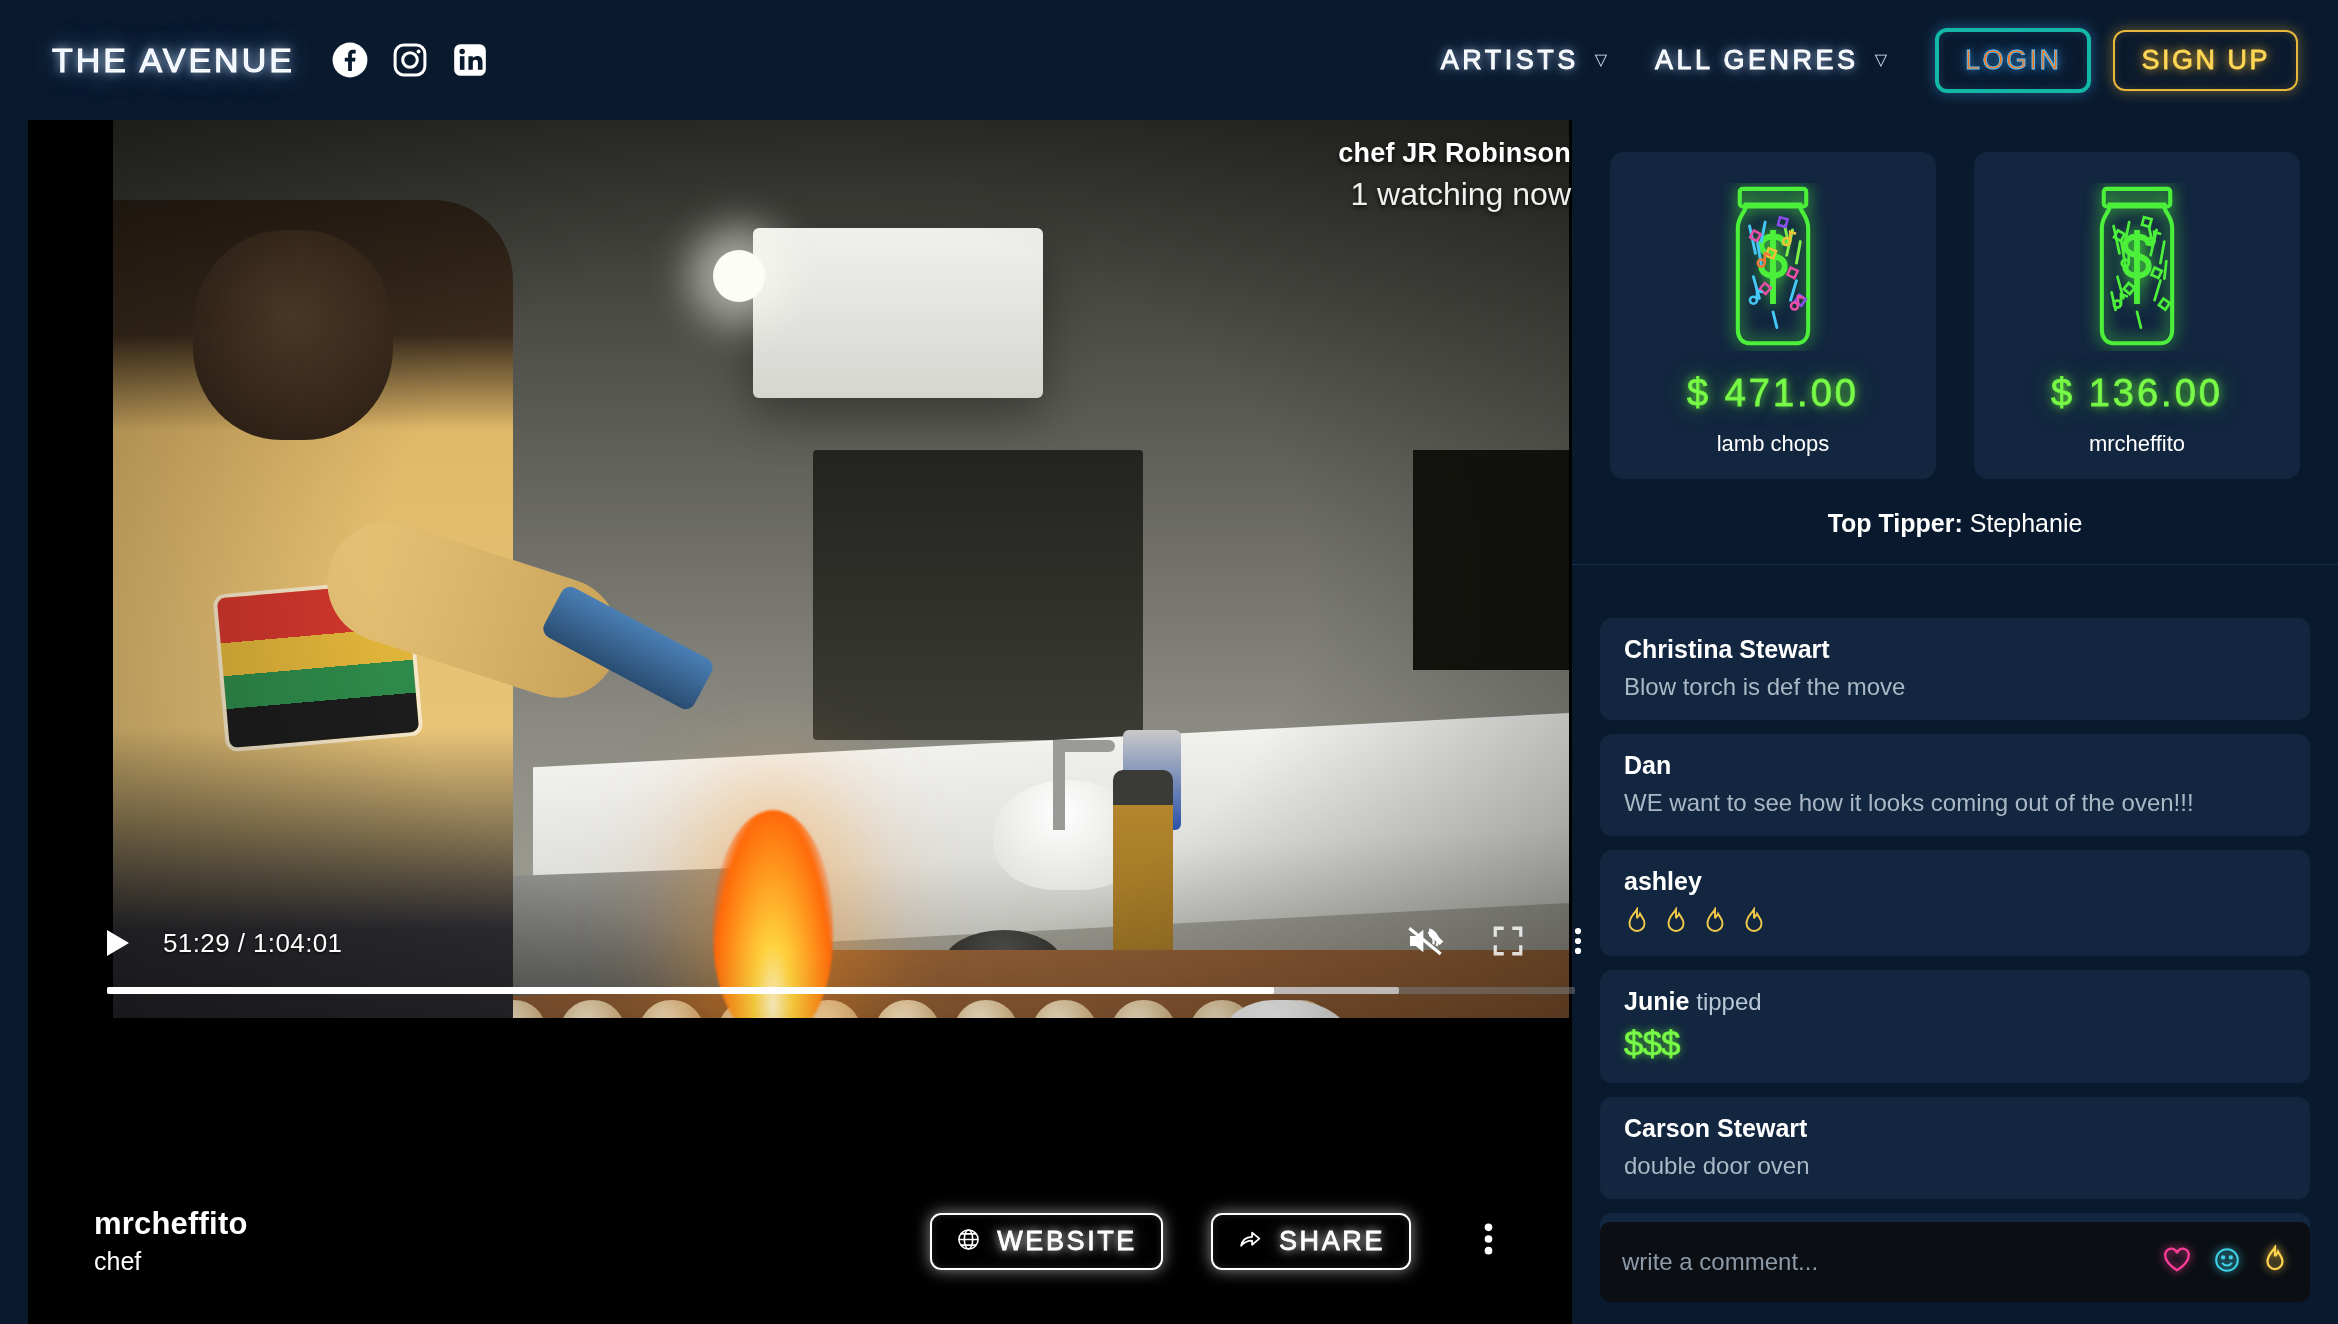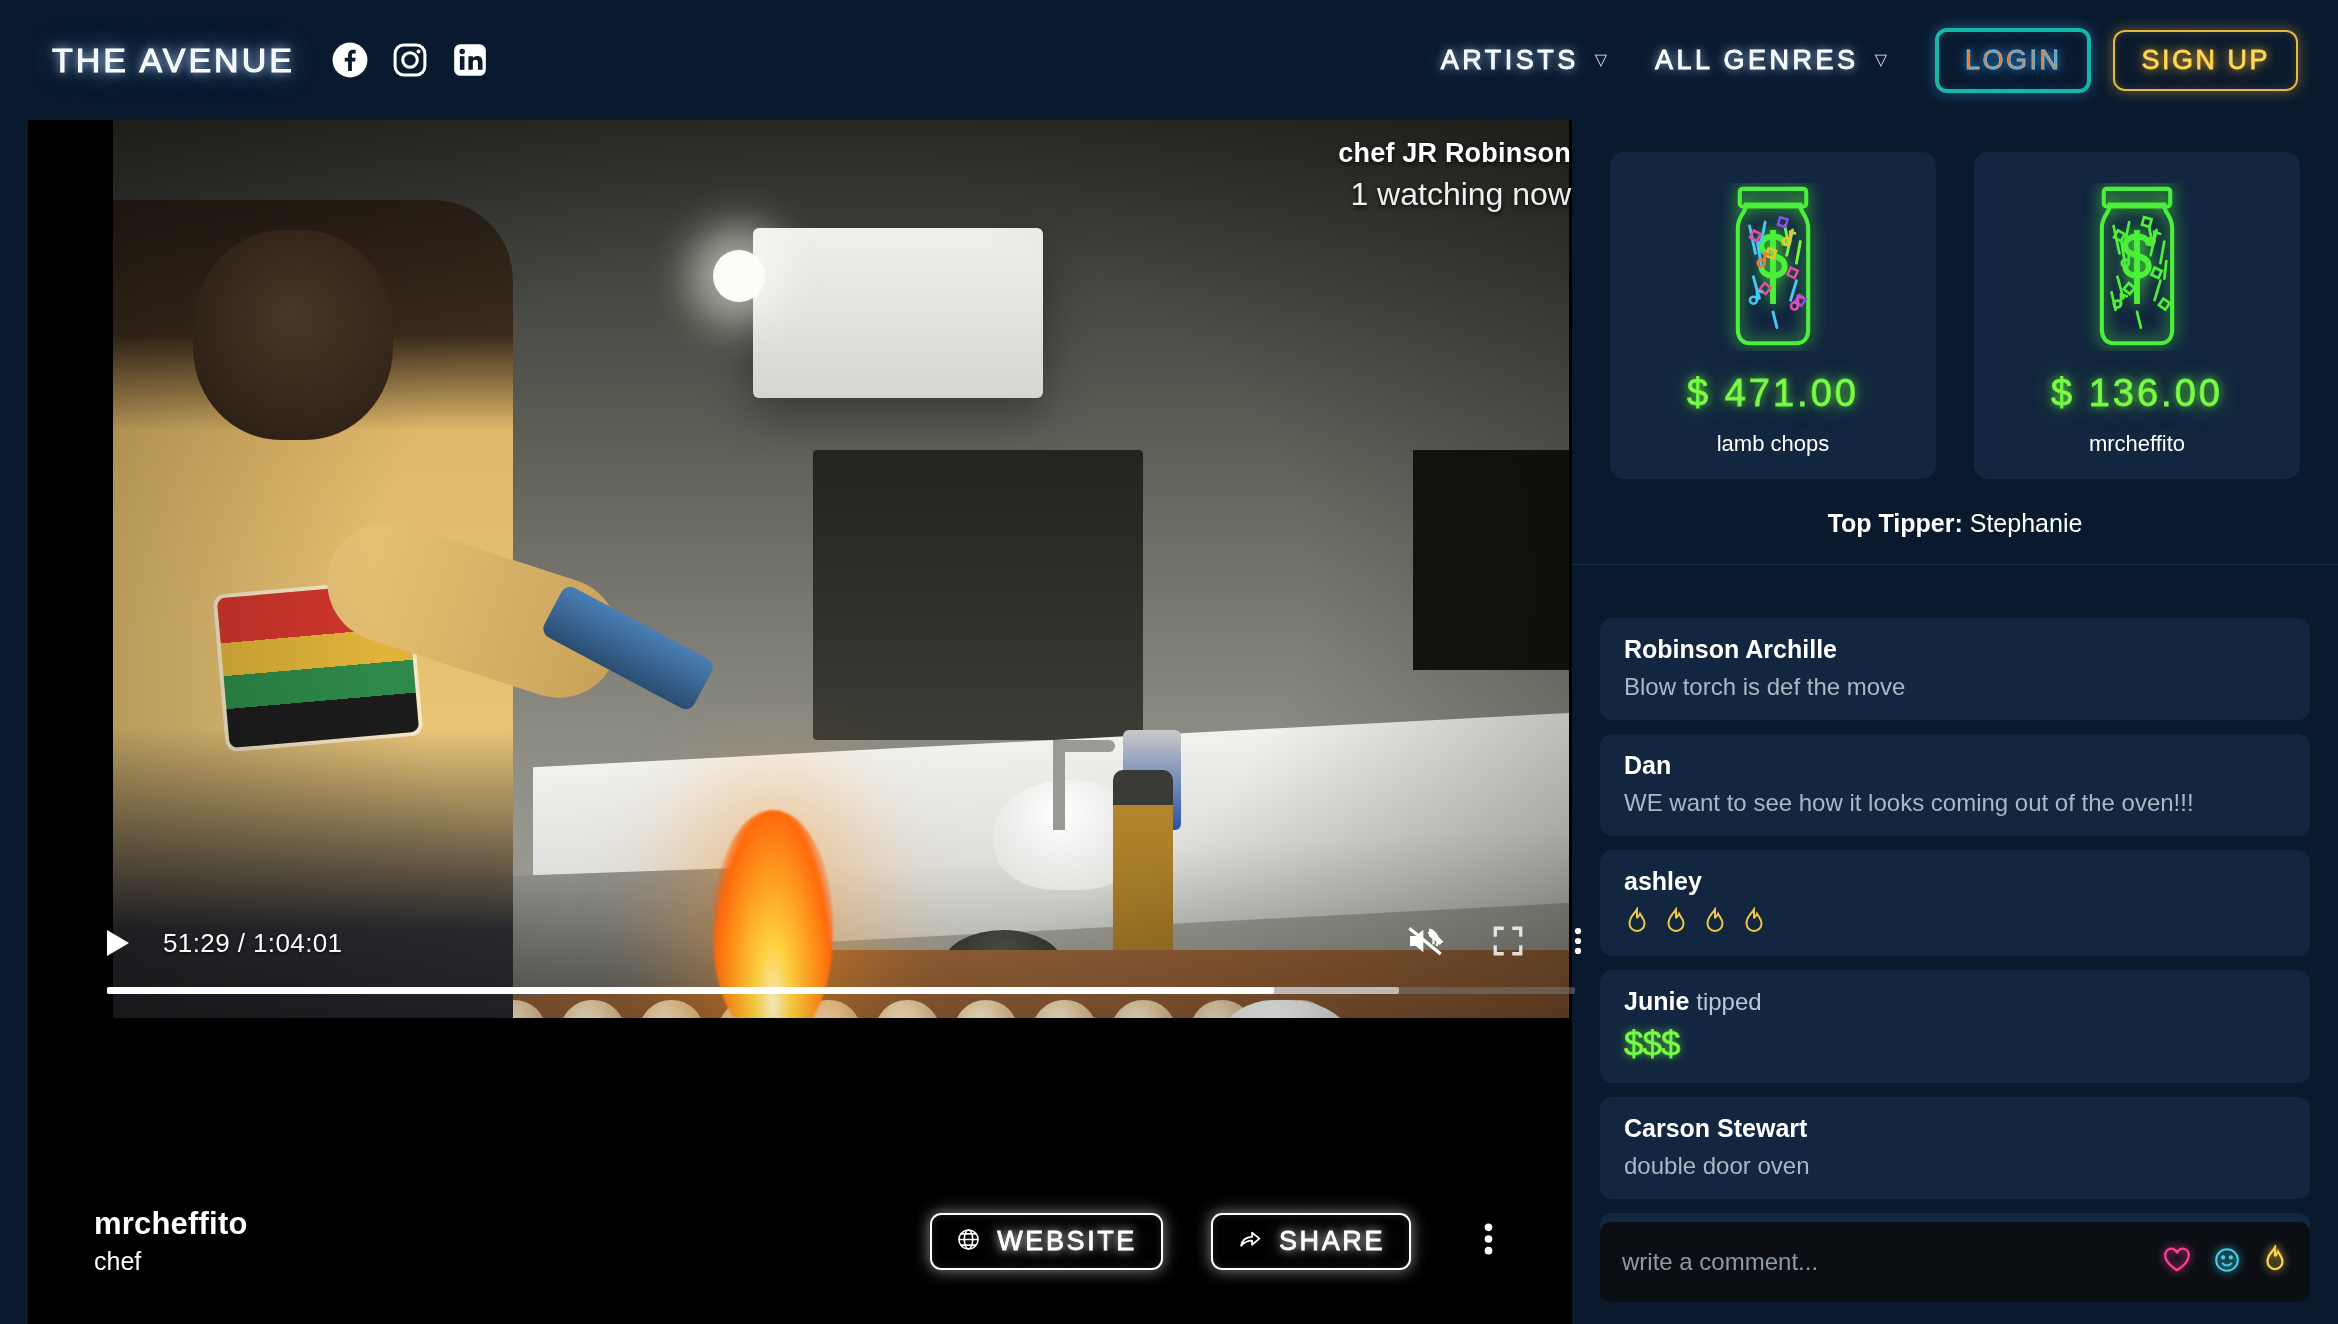--- a/index.html
+++ b/index.html
@@ -531,21 +531,21 @@
       </div>
     </div>
 
     <div class="top-tipper">
       <b>Top Tipper:</b>
       <span>Stephanie</span>
     </div>
 
     <div class="chat">
       <div class="msg">
-        <div class="msg-user">Robinson Archille</div>
+        <div class="msg-user">Christina Stewart</div>
         <div class="msg-text">Blow torch is def the move</div>
       </div>
 
       <div class="msg">
         <div class="msg-user">Dan</div>
         <div class="msg-text">WE want to see how it looks coming out of the oven!!!</div>
       </div>
 
       <div class="msg">
         <div class="msg-user">ashley</div>

